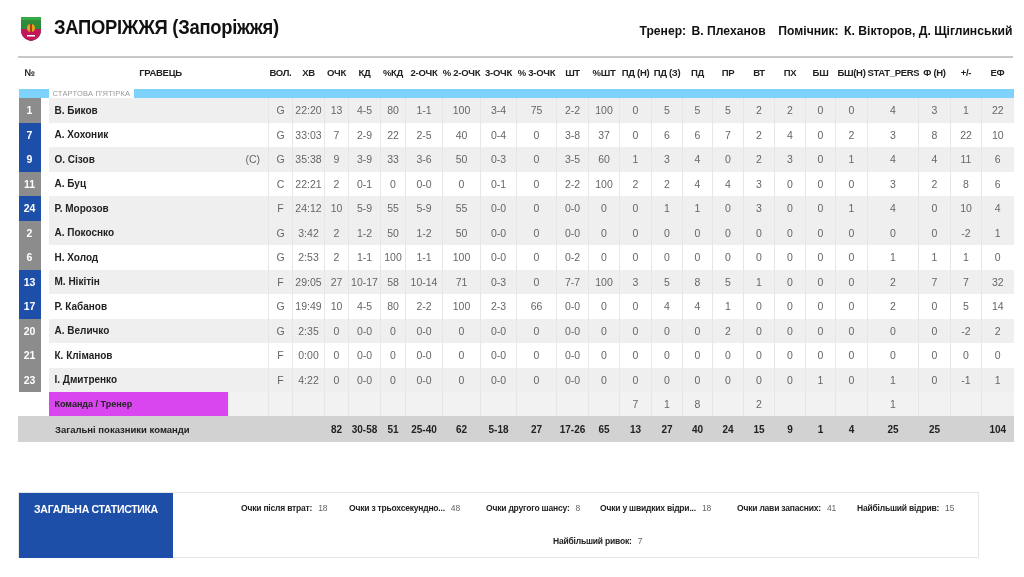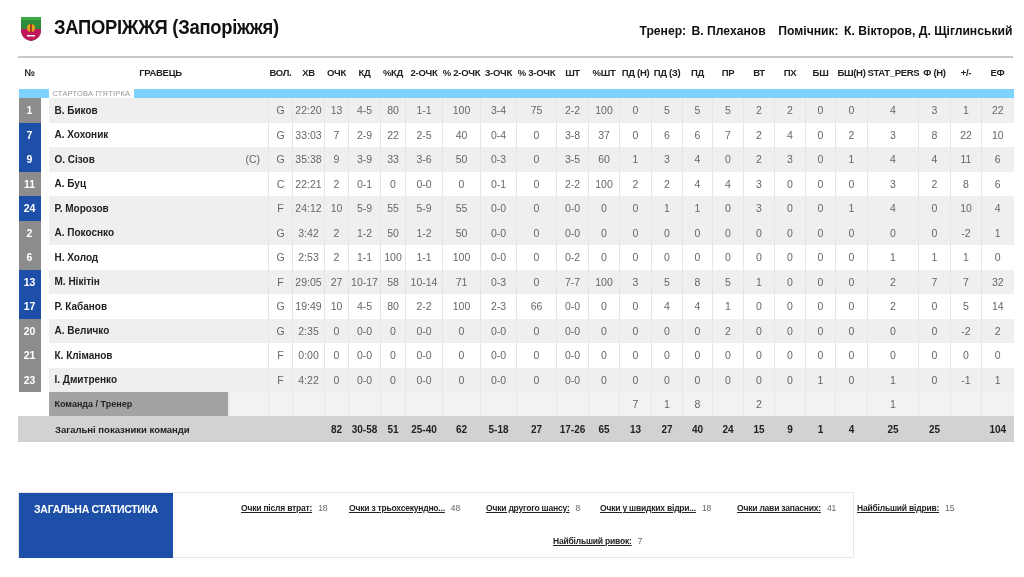--- a/index.html
+++ b/index.html
@@ -29,33 +29,33 @@
   tr.odd td:not(.num):not(.gap) { background: #efefef; }
   tr.odd td.name, tr.odd td.cap { background: #e3e3e3; }
   tr.even td:not(.num):not(.gap) { background: #ffffff; }
   tr.even td.name, tr.even td.cap { background: #f2f2f2; }
 
   tr.section td { height: 11px; padding: 0; border-left: none; }
   .section-bar { position: relative; height: 9px; background: #7dd3fc; margin-top: 1px; }
   .section-bar span { position: absolute; left: 30px; top: -1px; background: #fff; color: #999; font-size: 7.5px; padding: 0 4px; line-height: 11px; letter-spacing: 0.2px; }
 
   tr.team td { background: #f2f2f2; height: 24px; }
-  tr.team td.name { background: #a3a3a3; font-size: 9px; }
+  tr.team td.name { background: #d946ef; font-size: 9px; }
   tr.team td.gap { background: #fff; }
   tr.totals td { background: #d2d2d2; font-weight: bold; color: #222; font-size: 10px; height: 26px; border-left: 1px solid #d2d2d2; }
   tr.totals td.name { font-size: 9.5px; }
 
-  .summary { position: absolute; left: 18px; top: 492px; width: 836px; height: 66px; border: 1px solid #e6e6e6; }
+  .summary { position: absolute; left: 18px; top: 492px; width: 961px; height: 66px; border: 1px solid #e6e6e6; }
   .summary-title { position: absolute; left: 0; top: 0; width: 154px; height: 65px; background: #1e4fa8; color: #fff; font-weight: bold; font-size: 10.5px; text-align: center; letter-spacing: -0.3px; }
   .summary-title div { height: 32px; line-height: 32px; }
   .stats-row { position: absolute; left: 154px; right: 0; font-size: 8.5px; white-space: nowrap; }
   .stats-row.r1 { top: 10px; }
   .stats-row.r2 { top: 43px; }
   .stat { position: absolute; }
-  .stat .k { font-weight: bold; color: #222; letter-spacing: -0.2px; text-decoration: underline; }
+  .stat .k { font-weight: bold; color: #222; letter-spacing: -0.2px; }
   .stat .v { color: #666; margin-left: 6px; }
 </style>
 </head>
 <body>
 
 <div class="header">
   <svg class="logo" viewBox="0 0 22 26">
     <path d="M1 1 H21 V14 C21 21 16 24 11 25 C6 24 1 21 1 14 Z" fill="#2e8b3a"></path>
     <path d="M1 13 H21 V14 C21 21 16 24 11 25 C6 24 1 21 1 14 Z" fill="#c2185b"></path>
     <rect x="1" y="1" width="20" height="3" fill="#3aa845"></rect>

